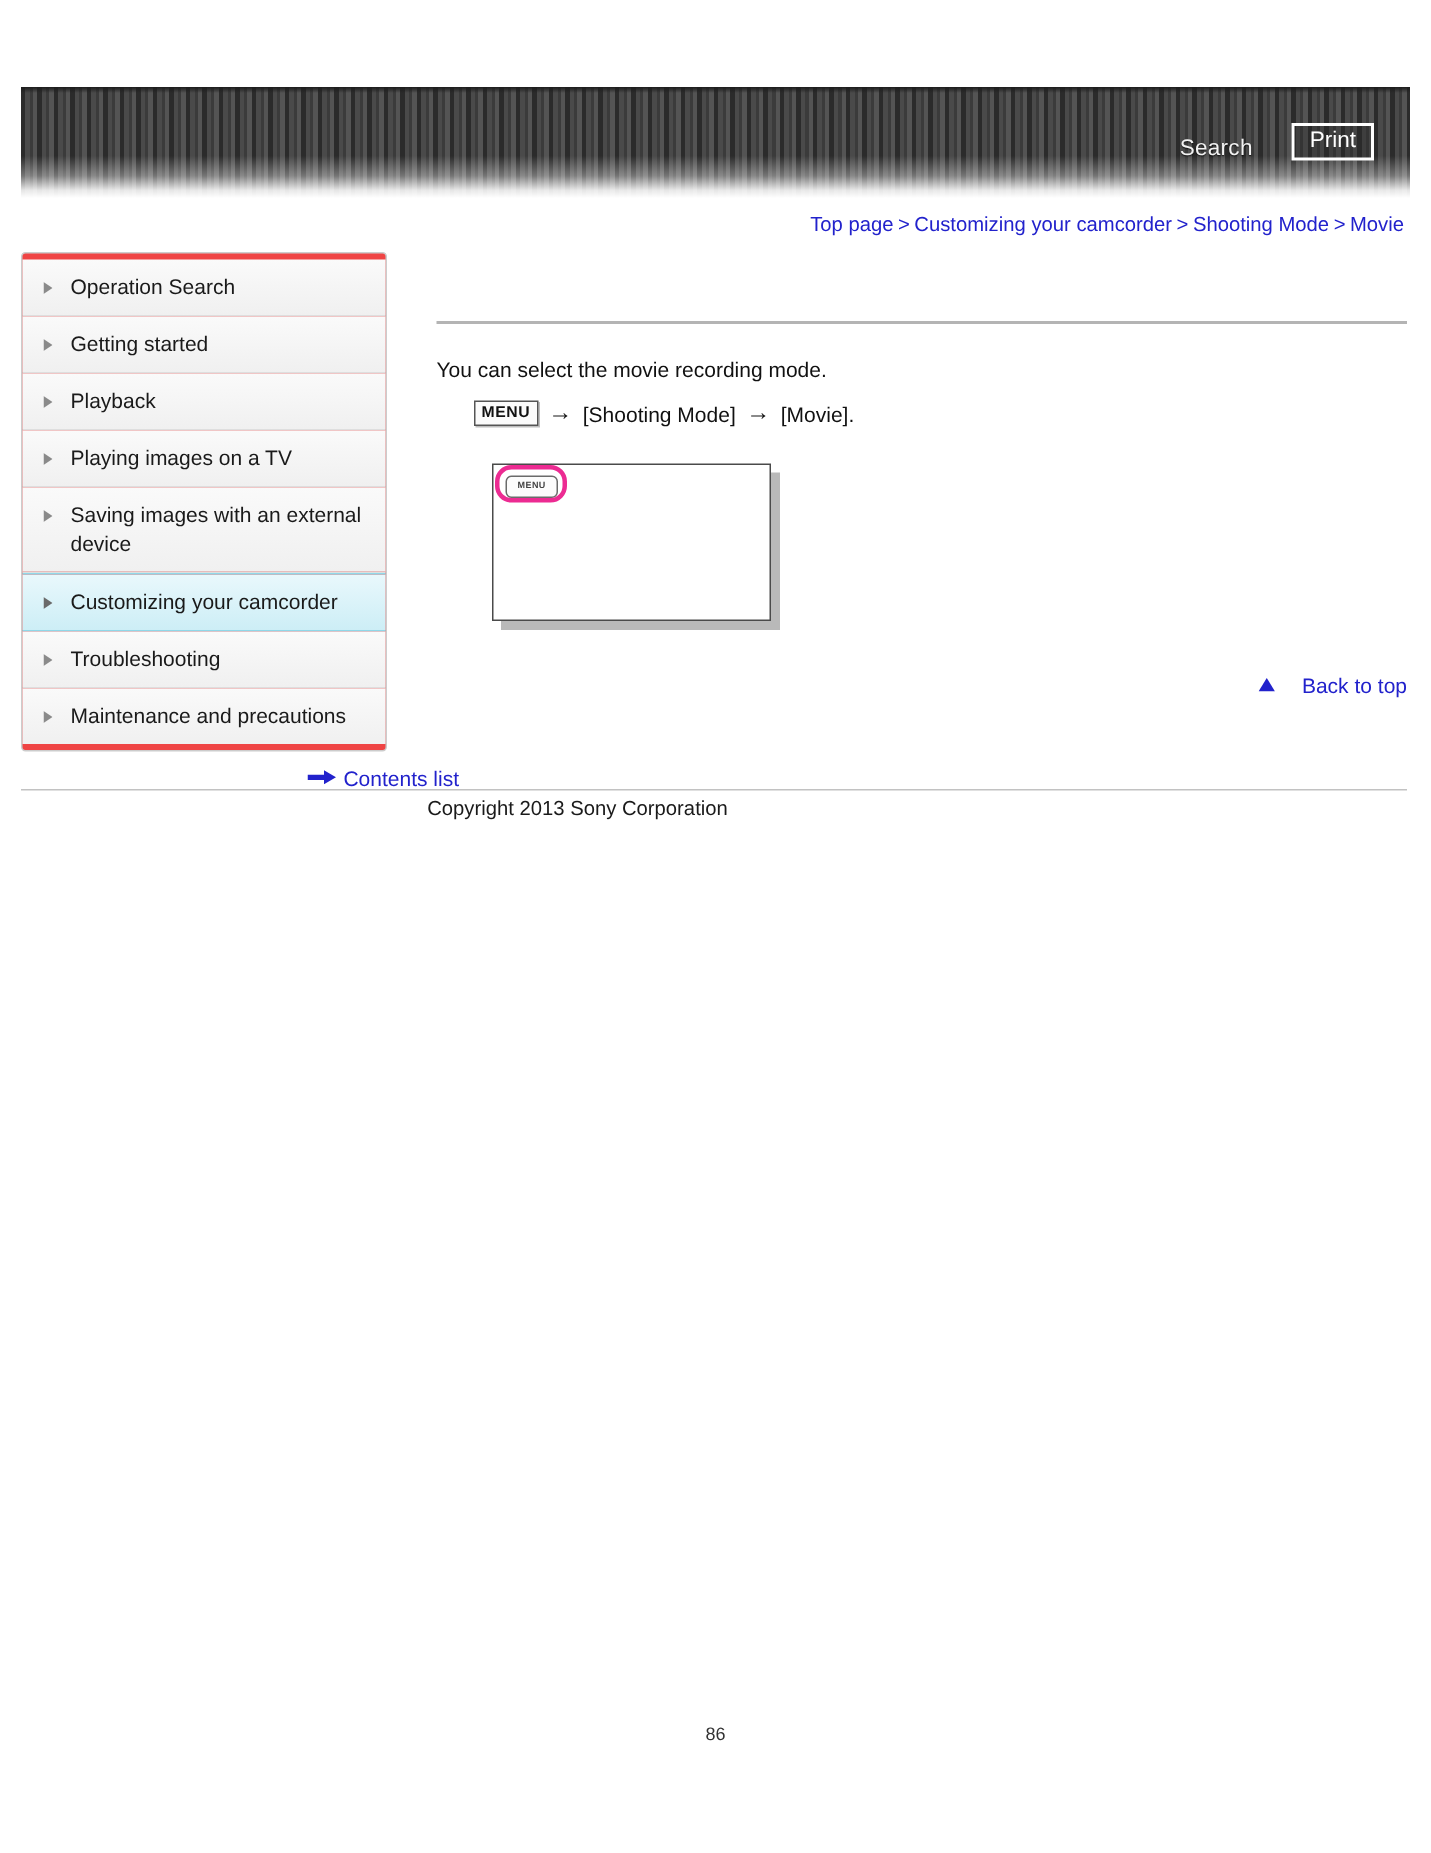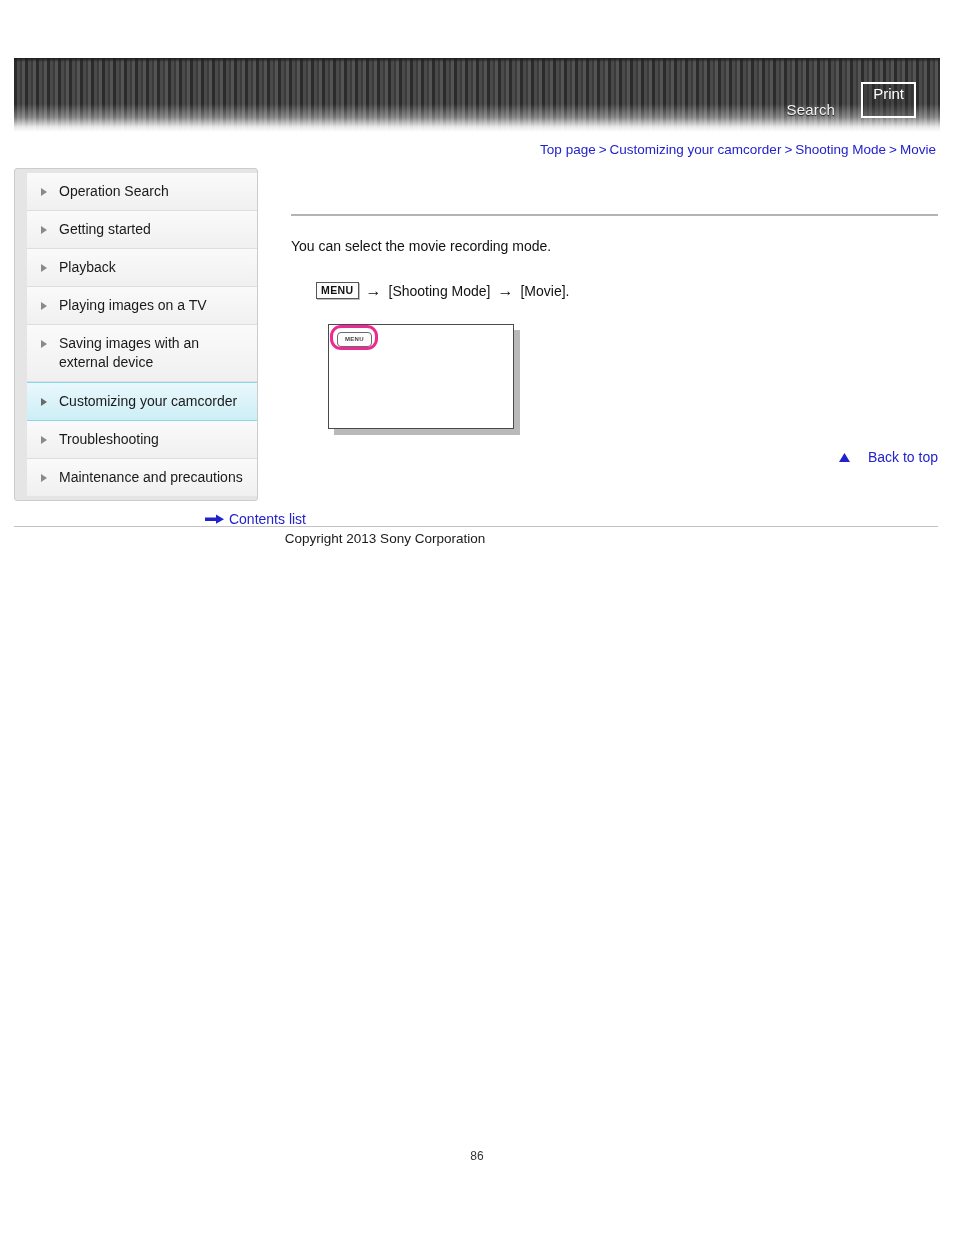--- a/index.html
+++ b/index.html
@@ -53,21 +53,21 @@
     color: #f2f2f2;
     font-size: 15px;
     letter-spacing: 0.2px;
     text-shadow: 0 1px 1px rgba(0,0,0,0.8);
     cursor: pointer;
   }
   #print-button {
     color: #ffffff;
     font-size: 15px;
     border: 2px solid #ffffff;
-    padding: 2px 10px 14px 10px;
+    padding: 2px 10px 3px 10px;
     line-height: 16px;
     background: rgba(40,40,40,0.35);
     cursor: pointer;
   }
 
   
   #breadcrumb {
     position: absolute;
     right: 18px;
     top: 142px;
@@ -77,25 +77,25 @@
   }
   #breadcrumb .crumb { color: #2222cc; cursor: pointer; }
   #breadcrumb .sep { color: #2222cc; margin: 0 3px; }
 
   
   #sidebar {
     position: absolute;
     left: 14px;
     top: 168px;
     width: 244px;
-    background: #e5e5e5;
+    background: #ef4444;
     border: 1px solid #cccccc;
     border-radius: 3px;
     box-sizing: border-box;
-    padding: 4px 0 4px 12px;
+    padding: 4px 0 4px 0;
   }
   .nav-item {
     position: relative;
     display: flex;
     align-items: flex-start;
     padding: 9px 10px 9px 14px;
     font-size: 14px;
     color: #1a1a1a;
     line-height: 19px;
     border-bottom: 1px solid #dedede;
@@ -153,21 +153,21 @@
   }
   #title-divider {
     height: 2px;
     background: #b4b4b4;
     margin: 0 0 20px 0;
   }
   #intro-text {
     font-size: 14px;
     color: #111111;
     line-height: 20px;
-    margin-bottom: 26px;
+    margin-bottom: 11px;
   }
   #operation-line {
     display: flex;
     align-items: center;
     gap: 7px;
     margin-left: 25px;
     font-size: 14px;
     color: #111111;
   }
   .menu-chip {

